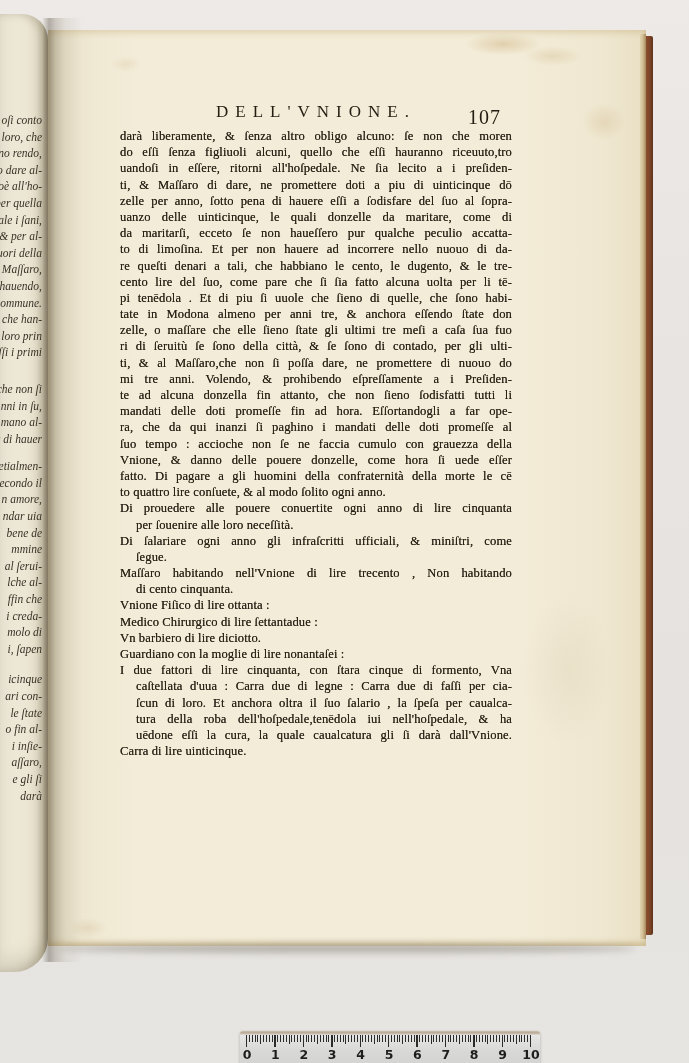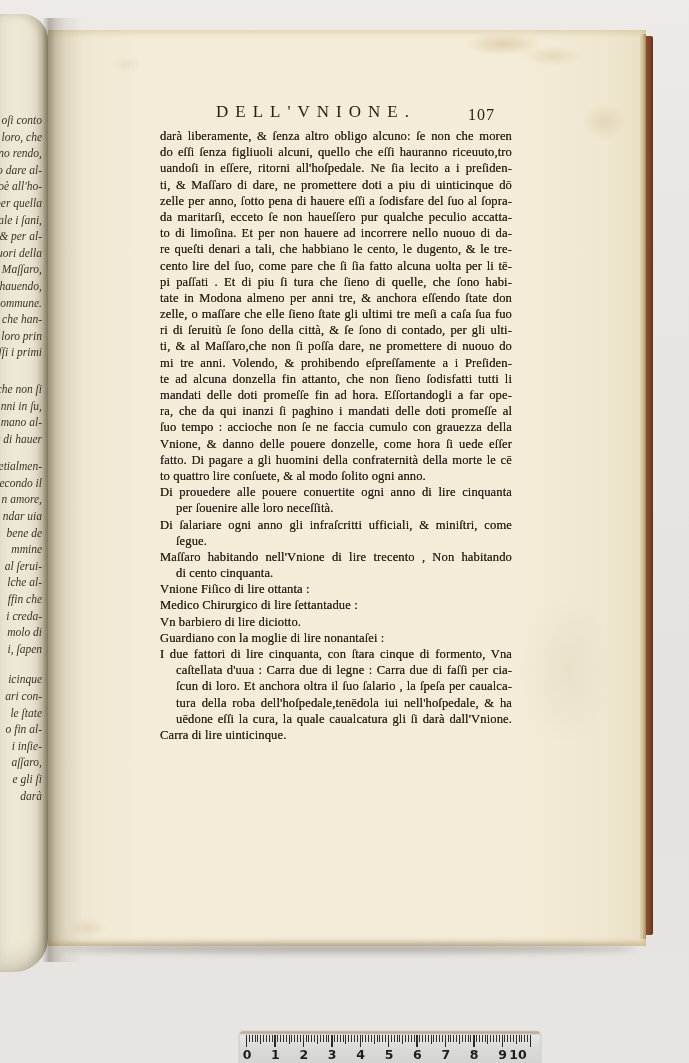--- a/index.html
+++ b/index.html
@@ -47,29 +47,29 @@
     color:#2a2217;
   }
   .running-title{
     position:absolute;left:72px;width:392px;top:72px;height:22px;
     text-align:center;
     font-size:17px;letter-spacing:7px;
     color:#241d12;
   }
   .folio{
     position:absolute;left:420px;top:76px;
-    font-size:16px;letter-spacing:1px;color:#241d12;
+    font-size:20px;letter-spacing:1px;color:#241d12;
   }
   .text-block{
     position:absolute;left:72px;top:98px;width:392px;
     font-size:12.6px;letter-spacing:.1px;
     color:#2a2217;
     text-shadow:0 0 .35px rgba(42,34,23,.8);
   }
-  .bline{height:16.2px;line-height:16.2px;margin-left:40px;}
+  .bline{height:16.2px;line-height:16.2px;}
   .bline.just{text-align:justify;text-align-last:justify;}
   .bline.ind{padding-left:16px;}
   
   .edge-strip{
     position:absolute;left:640px;top:34px;width:6px;height:905px;
     background:linear-gradient(90deg,#e2d4b2 0%,#d2bf97 45%,#b99f70 80%,#a1855c 100%);
   }
   .cover-edge{
     position:absolute;left:646px;top:36px;width:7px;height:899px;
     background:linear-gradient(90deg,#8a4e2e 0%,#7c4427 55%,#5f3419 100%);
@@ -151,25 +151,26 @@
 
   <div class="main-page">
     <div class="running-title">DELL'VNIONE.</div>
     <div class="folio">107</div>
     <div class="text-block" id="text-block">
         <div class="bline just">darà liberamente, &amp; ſenza altro obligo alcuno: ſe non che moren</div>
         <div class="bline just">do eſſi ſenza figliuoli alcuni, quello che eſſi hauranno riceuuto,tro</div>
         <div class="bline just">uandoſi in eſſere, ritorni all'hoſpedale.  Ne ſia lecito a i preſiden-</div>
         <div class="bline just">ti, &amp; Maſſaro di dare, ne promettere doti a piu di uinticinque dō</div>
         <div class="bline just">zelle per anno, ſotto pena di hauere eſſi a ſodisfare del ſuo al ſopra-</div>
+        <div class="bline just">uanzo delle uinticinque, le quali donzelle da maritare, come di</div>
         <div class="bline just">da maritarſi, ecceto ſe non haueſſero pur qualche peculio accatta-</div>
         <div class="bline just">to di limoſina.  Et per non hauere ad incorrere nello nuouo di da-</div>
         <div class="bline just">re queſti denari a tali, che habbiano le cento, le dugento, &amp; le tre-</div>
         <div class="bline just">cento lire del ſuo, come pare che ſi ſia fatto alcuna uolta per li tē-</div>
-        <div class="bline just">pi paſſati .  Et di piu ſi tura che ſieno di quelle, che ſono habi-</div>
+        <div class="bline just">pi tenēdola .  Et di piu ſi uuole che ſieno di quelle, che ſono habi-</div>
         <div class="bline just">tate in Modona almeno per anni tre, &amp; anchora eſſendo ſtate don</div>
         <div class="bline just">zelle, o maſſare che elle ſieno ſtate gli ultimi tre meſi a caſa ſua fuo</div>
         <div class="bline just">ri di ſeruitù ſe ſono della città, &amp; ſe ſono di contado, per gli ulti-</div>
         <div class="bline just">ti, &amp; al Maſſaro,che non ſi poſſa dare, ne promettere di nuouo do</div>
         <div class="bline just">mi tre anni.  Volendo, &amp; prohibendo eſpreſſamente a i Preſiden-</div>
         <div class="bline just">te ad alcuna donzella fin attanto, che non ſieno ſodisfatti tutti li</div>
         <div class="bline just">mandati delle doti promeſſe fin ad hora.  Eſſortandogli a far ope-</div>
         <div class="bline just">ra, che da qui inanzi ſi paghino i mandati delle doti promeſſe al</div>
         <div class="bline just">ſuo tempo : accioche non ſe ne faccia cumulo con grauezza della</div>
         <div class="bline just">Vnione, &amp; danno delle pouere donzelle, come hora ſi uede eſſer</div>
@@ -306,17 +307,17 @@
         <span class="rnum" style="left: 7px;">0</span>
         <span class="rnum" style="left: 35.4px;">1</span>
         <span class="rnum" style="left: 63.8px;">2</span>
         <span class="rnum" style="left: 92.2px;">3</span>
         <span class="rnum" style="left: 120.6px;">4</span>
         <span class="rnum" style="left: 149px;">5</span>
         <span class="rnum" style="left: 177.4px;">6</span>
         <span class="rnum" style="left: 205.8px;">7</span>
         <span class="rnum" style="left: 234.2px;">8</span>
         <span class="rnum" style="left: 262.6px;">9</span>
-        <span class="rnum" style="left: 278px;">10</span>
+        <span class="rnum" style="left: 291px;">10</span>
       </div>
   </div>
 
 </div>
 
 </body></html>

